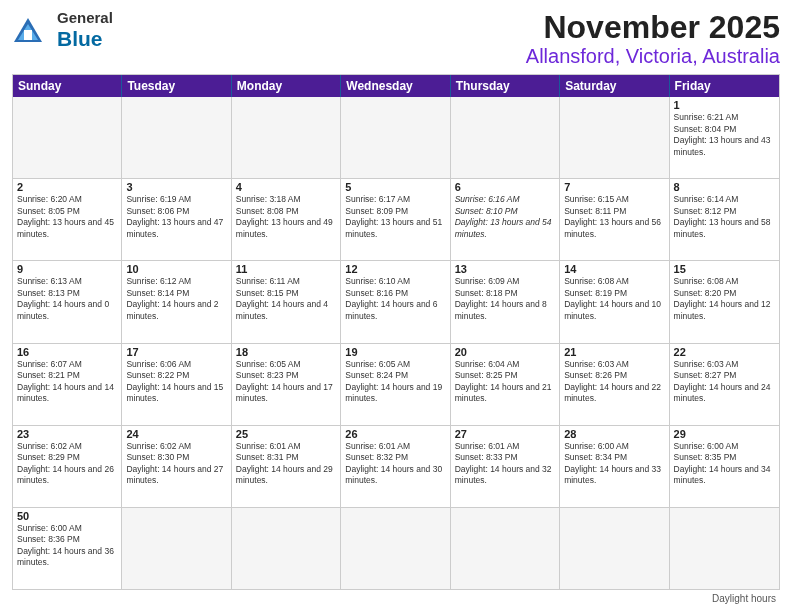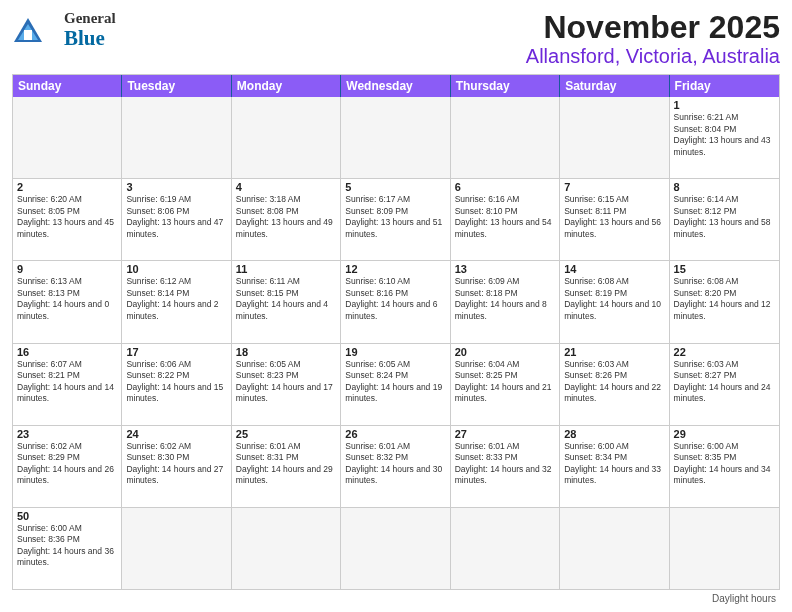--- a/index.html
+++ b/index.html
@@ -20,22 +20,21 @@
     }
     .header {
       display: flex;
       align-items: flex-start;
       justify-content: space-between;
       margin-bottom: 6px;
     }
     .logo {
       display: flex;
       align-items: center;
-      gap: 20px;
-      font-family: Liberation Serif, serif;
+      gap: 13px;
     }
     .logo-icon {
       width: 32px;
       height: 28px;
     }
     .title-block {
       text-align: right;
     }
     .month-title {
       font-size: 32px;
@@ -49,21 +48,21 @@
     }
     .calendar {
       flex: 1;
       display: flex;
       flex-direction: column;
       border: 1px solid #ccc;
     }
     .cal-header {
       display: grid;
       grid-template-columns: repeat(7, 1fr);
-      background: #8b5cf6;
+      background: #4c1d95;
     }
     .cal-header-cell {
       color: white;
       font-size: 12px;
       font-weight: bold;
       padding: 4px 5px;
       text-align: left;
       border-right: 1px solid #1a5a9a;
     }
     .cal-header-cell:last-child { border-right: none; }
@@ -178,21 +177,21 @@
 Daylight: 13 hours and 49 minutes.</div>
           </div>
           <div class="cal-cell">
             <span class="day-num">5</span>
             <div class="cell-text" style="white-space: pre-line;">Sunrise: 6:17 AM
 Sunset: 8:09 PM
 Daylight: 13 hours and 51 minutes.</div>
           </div>
           <div class="cal-cell">
             <span class="day-num">6</span>
-            <div class="cell-text" style="white-space: pre-line;">Sunrise: 6:16 AM
+            <div class="cell-text" style="white-space: pre-line; font-style: italic;">Sunrise: 6:16 AM
 Sunset: 8:10 PM
 Daylight: 13 hours and 54 minutes.</div>
           </div>
           <div class="cal-cell">
             <span class="day-num">7</span>
             <div class="cell-text" style="white-space: pre-line;">Sunrise: 6:15 AM
 Sunset: 8:11 PM
 Daylight: 13 hours and 56 minutes.</div>
           </div>
           <div class="cal-cell">

